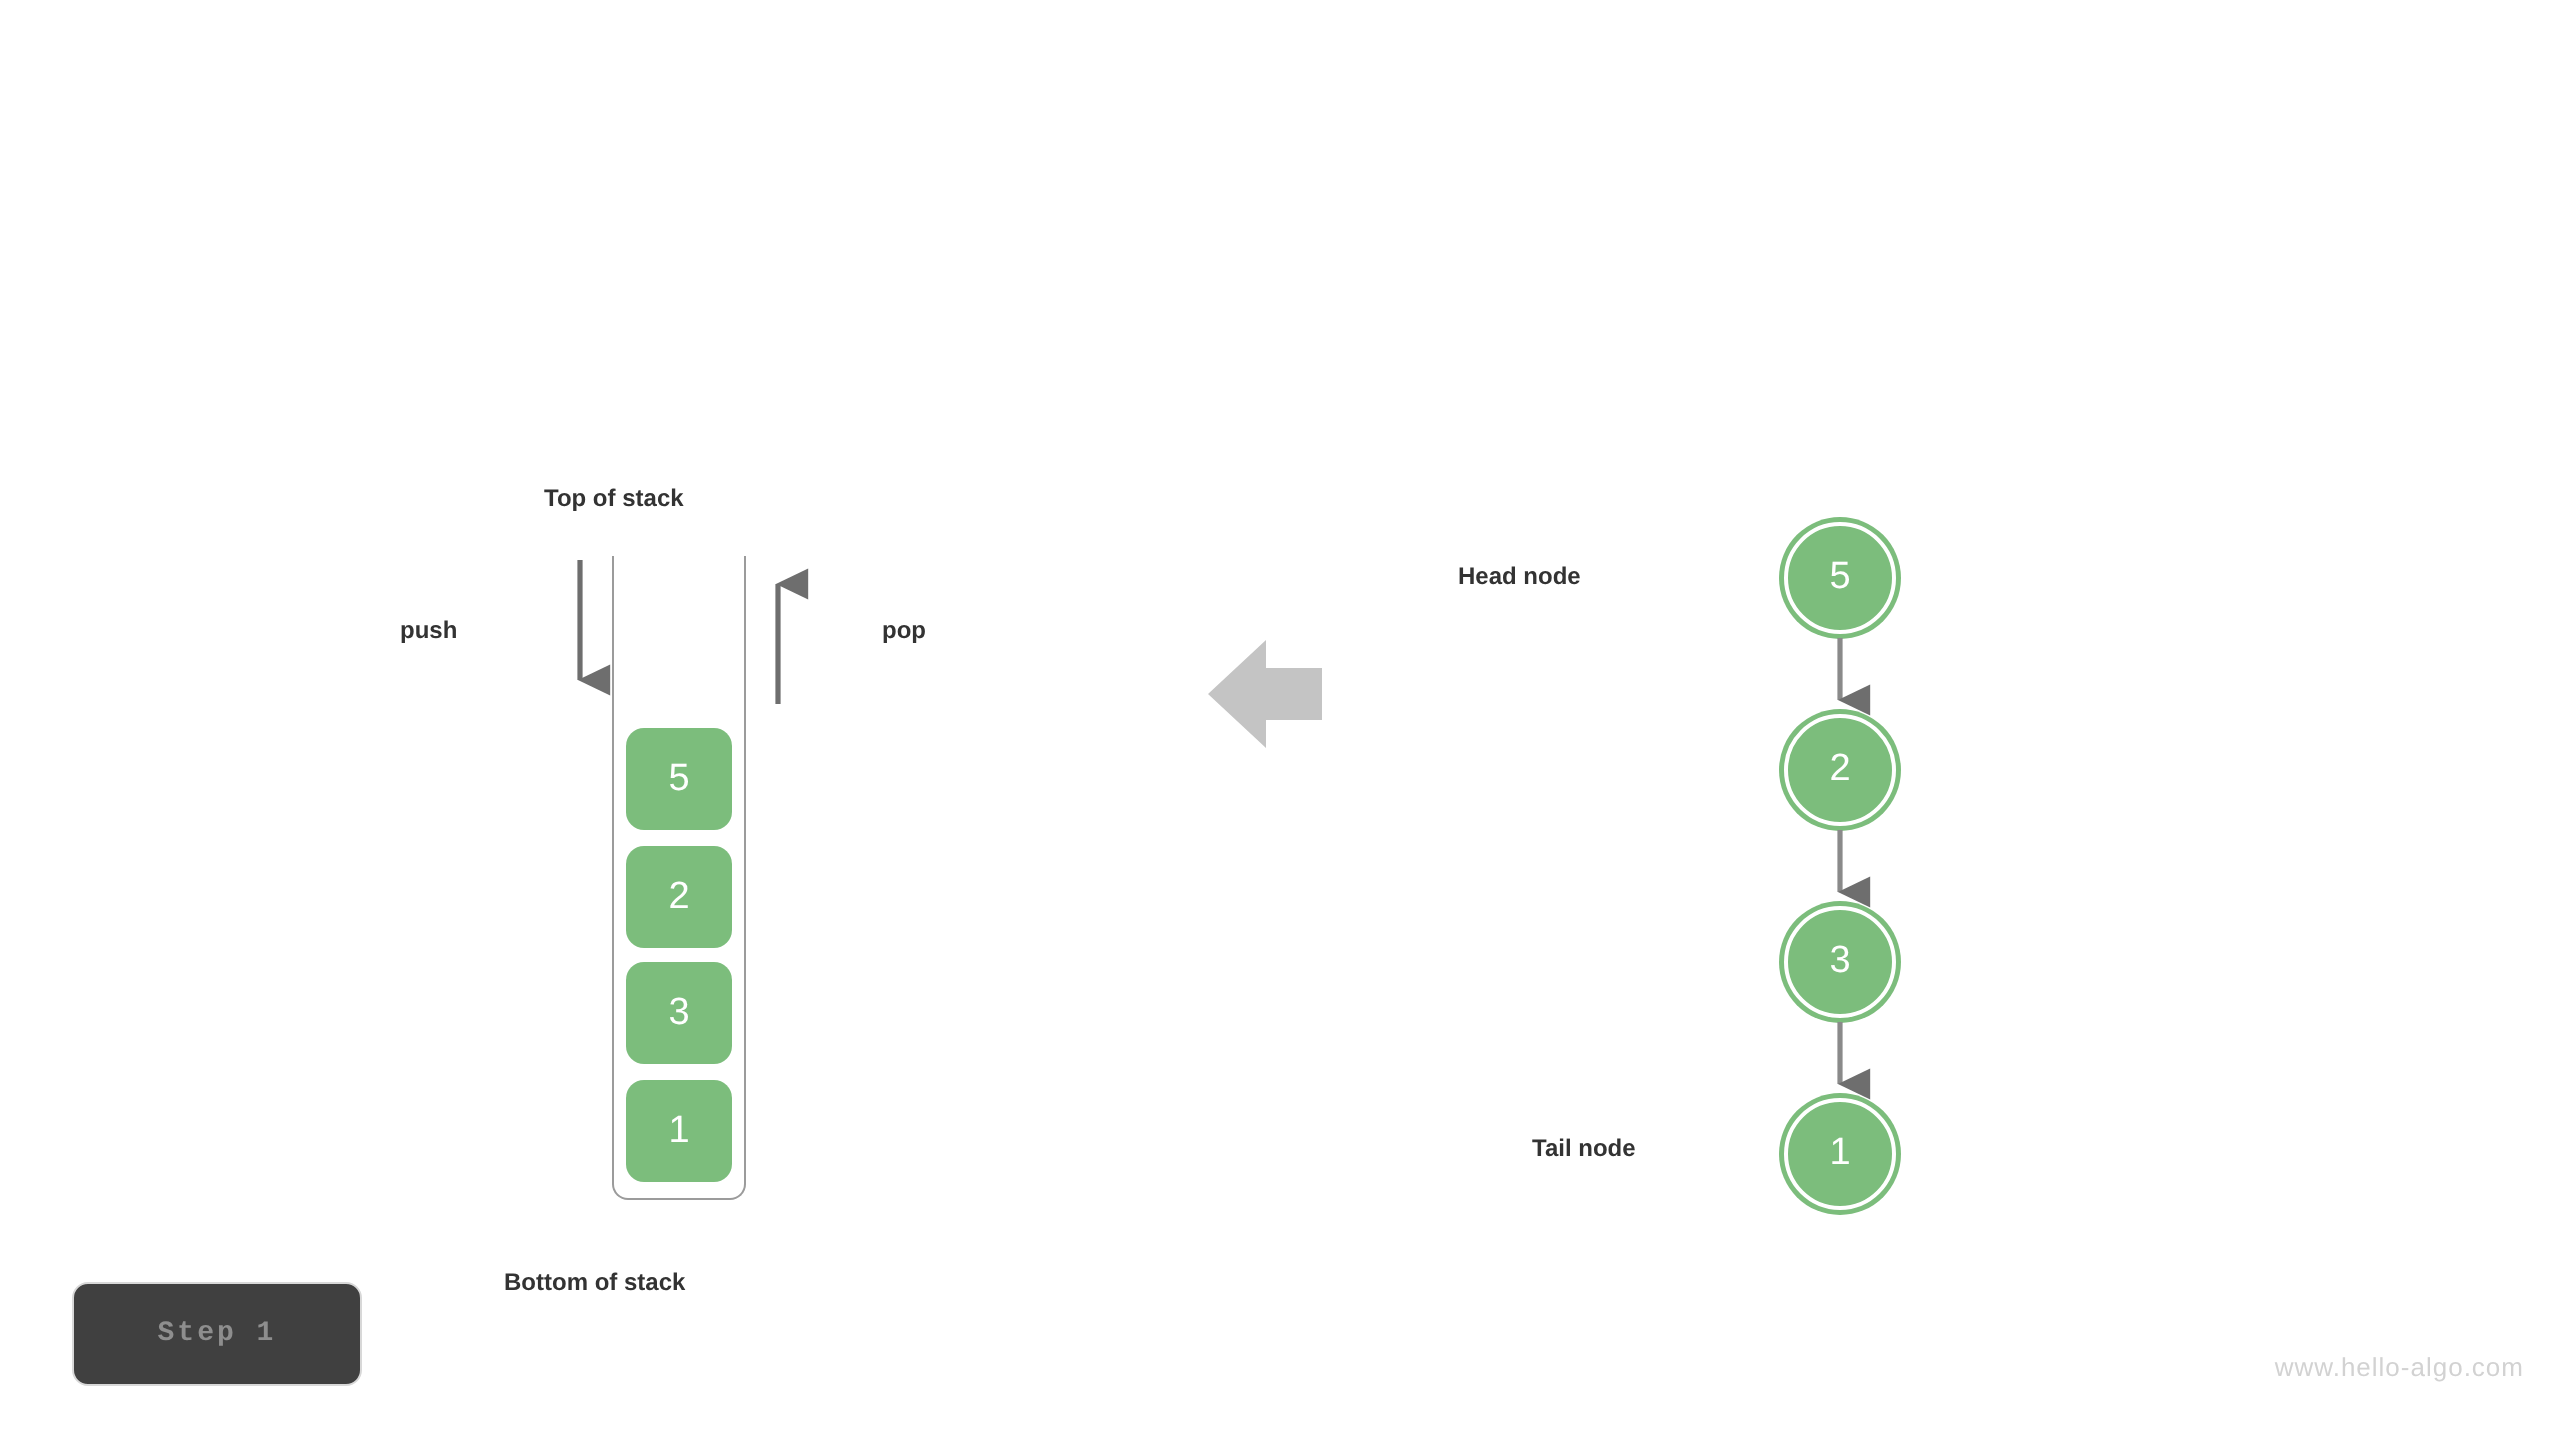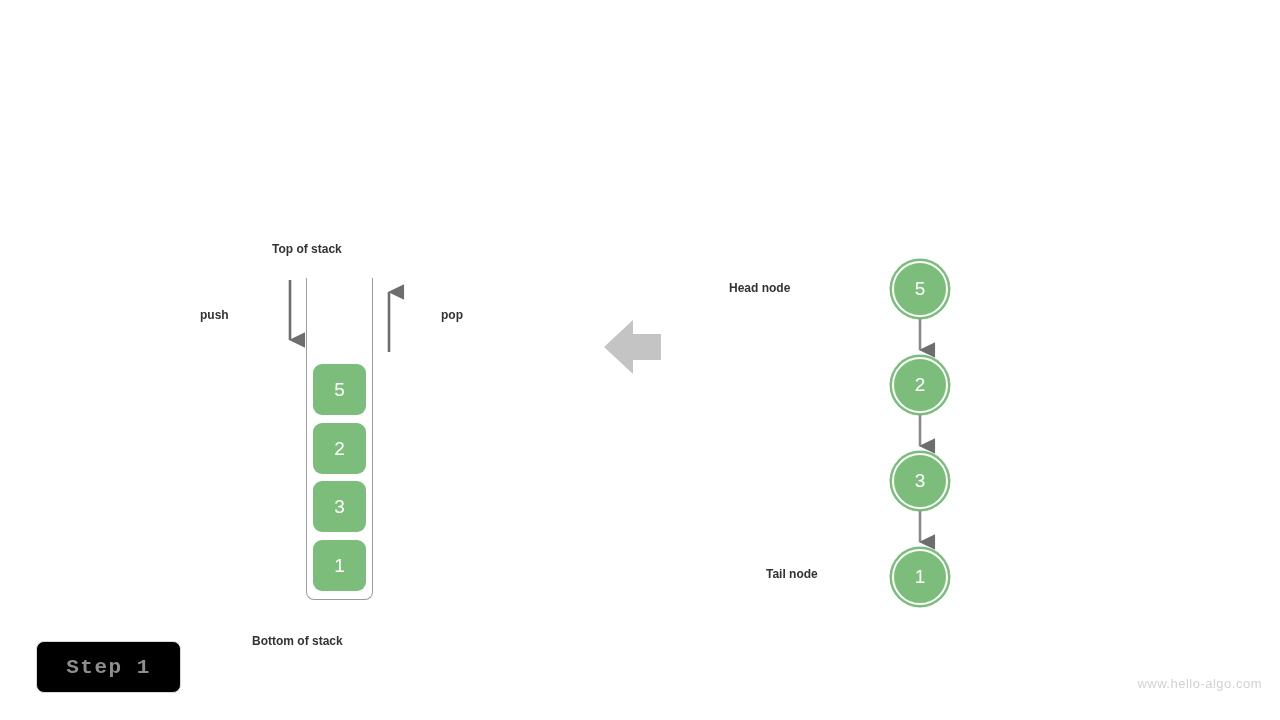--- a/index.html
+++ b/index.html
@@ -102,26 +102,26 @@
 
   
   #step-badge {
     position: absolute;
     left: 36px;
     top: 641px;
     width: 145px;
     height: 52px;
     border: 1.5px solid #d8d8d8;
     border-radius: 8px;
-    background: #000000;
+    background: #404040;
     display: flex;
     align-items: center;
     justify-content: center;
     font-family: "Liberation Mono", monospace;
-    font-size: 21px;
+    font-size: 14px;
     font-weight: bold;
     letter-spacing: 1.5px;
     color: #8e8e8e;
     box-sizing: border-box;
   }
 
   
   #watermark {
     position: absolute;
     right: 18px;

